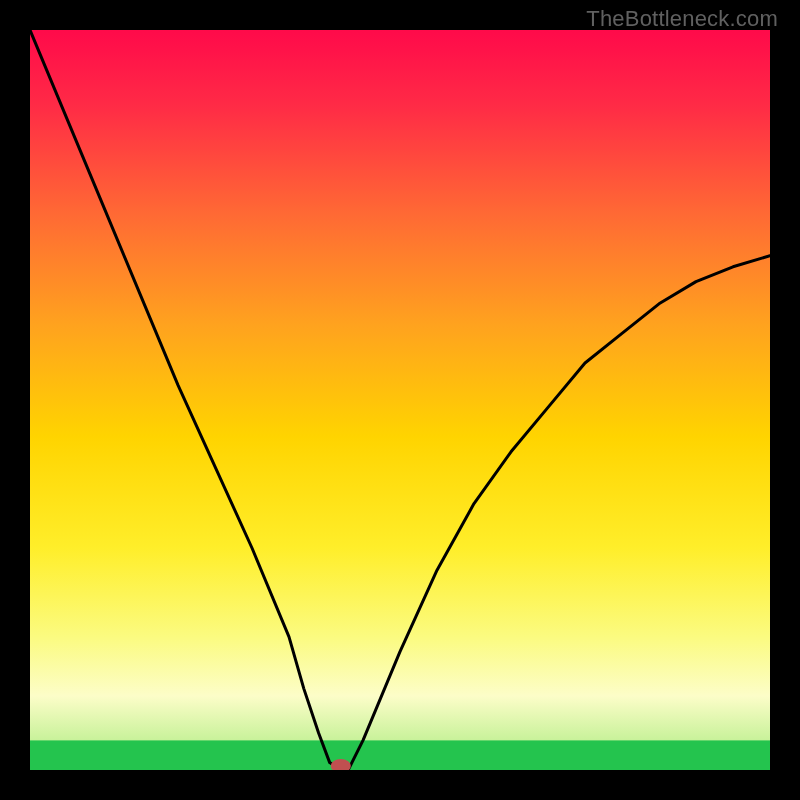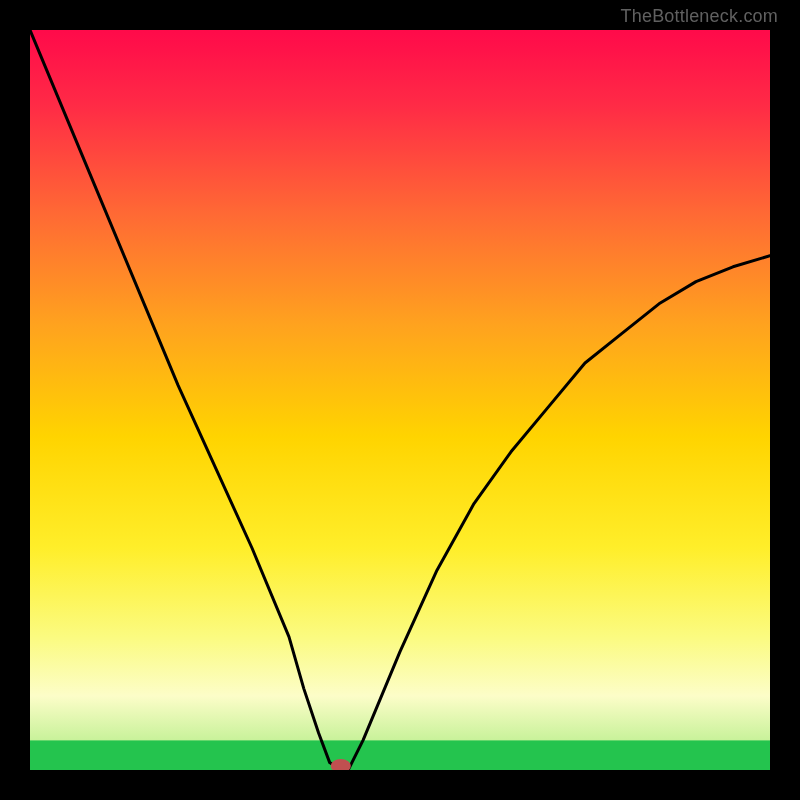--- a/index.html
+++ b/index.html
@@ -21,21 +21,21 @@
     left: 30px;
     top: 30px;
     width: 740px;
     height: 740px;
   }
   .watermark {
     position: absolute;
     top: 6px;
     right: 22px;
     color: #606060;
-    font-size: 18px;
+    font-size: 22px;
     font-weight: 500;
     letter-spacing: 0.2px;
   }
   svg { display: block; }
 </style>
 </head>
 <body>
 
 <div class="frame">
   <div class="watermark">TheBottleneck.com</div>

